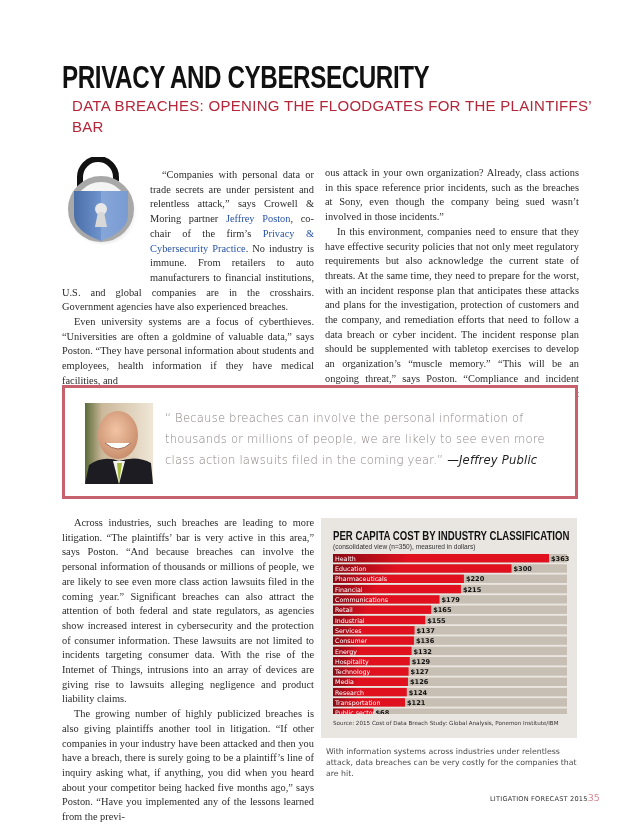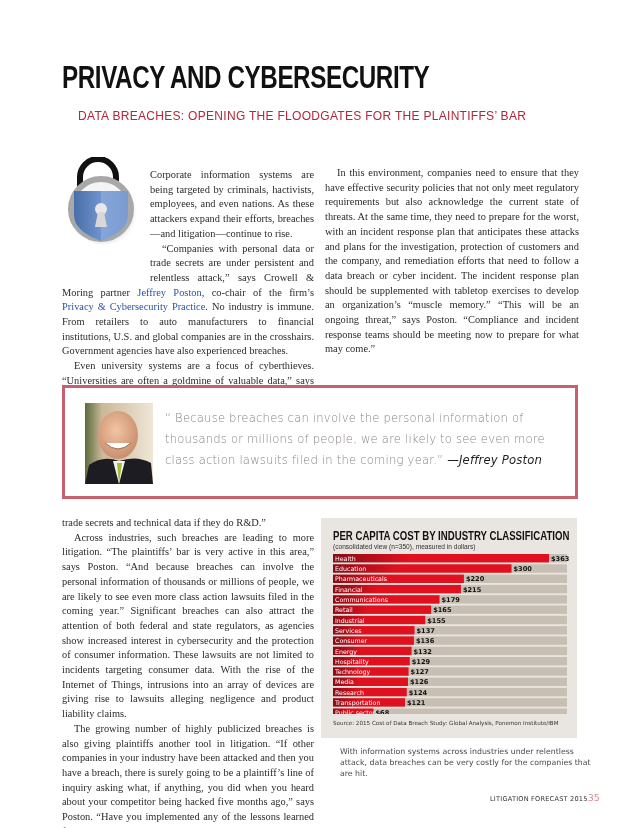--- a/index.html
+++ b/index.html
@@ -1,38 +1,38 @@
 <!DOCTYPE html>
 <html><head>
 <meta charset="utf-8">
 <style>
   html, body { margin:0; padding:0; background:#ffffff; }
   body { width:640px; height:828px; position:relative; overflow:hidden; font-family:"Liberation Serif", serif; color:#2a2a2a; }
   .abs { position:absolute; }
   #headline { left:62px; top:61px; font-family:"Liberation Sans", sans-serif; font-weight:bold; font-size:31px; letter-spacing:-0.5px; transform:scaleX(0.78); transform-origin:left top; color:#111; white-space:nowrap; line-height:34px; }
-  #subhead { left:78px; top:95px; width:520px; font-family:"Liberation Sans", sans-serif; font-size:12px; line-height:21px; color:#b4263a; letter-spacing:0.3px;margin-top:11px; }
+  #subhead { left:72px; top:95px; width:520px; font-family:"Liberation Sans", sans-serif; font-size:15px; line-height:21px; color:#b4263a; letter-spacing:0.3px; }
   .body-text { font-size:10.4px; line-height:14.7px; text-align:justify; color:#2b2b2b; }
   .body-text p { margin:0; }
   .indent { text-indent:12px; }
   .lnk { color:#2853a6; }
   #lock { left:58px; top:157px; width:90px; height:90px; }
   #col1-top { left:62px; top:168px; width:252px; }
   #col1-top .wrap-float { float:left; width:88px; height:108px; }
   #col2-top { left:325px; top:166px; width:254px; }
   #quote-box { left:62px; top:385px; width:510px; height:108px; border:3px solid #c8616e; background:#fff; }
   #photo { left:20px; top:15px; width:68px; height:81px; overflow:hidden; }
   #quote-text { left:100px; top:20px; width:400px; font-family:"DejaVu Sans", sans-serif; font-size:11.6px; line-height:21px; color:#8a8482; font-weight:200; letter-spacing:0.2px; }
   #quote-attr { color:#1f1f1f; font-style:italic; font-weight:normal; }
   #col1-bottom { left:62px; top:516px; width:252px; }
   #chart-box { left:321px; top:518px; width:256px; height:220px; background:#e9e5e0; }
   #chart-title { left:12px; top:10px; font-family:"Liberation Sans", sans-serif; font-weight:bold; font-size:13px; transform:scaleX(0.74); transform-origin:left top; white-space:nowrap; color:#111; }
   #chart-subtitle { left:12px; top:25px; font-family:Liberation Sans, sans-serif; font-size:6.6px; color:#333; white-space:nowrap; }
   #chart-svg { left:12px; top:36px; }
   #chart-source { left:12px; top:202px; font-family:"DejaVu Sans", sans-serif; font-size:5.6px; color:#333; white-space:nowrap; }
-  #caption { left:340px; top:746px; width:260px; font-family:"DejaVu Sans", sans-serif; font-size:7.8px; line-height:11px; color:#4a4a4a; }
+  #caption { left:326px; top:746px; width:260px; font-family:"DejaVu Sans", sans-serif; font-size:7.8px; line-height:11px; color:#4a4a4a; }
   #footer { left:490px; top:792px; font-family:"DejaVu Sans", sans-serif; font-size:6.6px; color:#333; white-space:nowrap; letter-spacing:0.2px; }
   #footer .pg { color:#d48a96; font-size:9.5px; }
 </style>
 </head>
 <body>
 
 <div class="abs" id="headline">PRIVACY AND CYBERSECURITY</div>
 <div class="abs" id="subhead">DATA BREACHES: OPENING THE FLOODGATES FOR THE PLAINTIFFS’ BAR</div>
 
 <div class="abs" id="lock">
@@ -53,26 +53,26 @@
     <path d="M22 34 V20 A18 18 0 0 1 58 20 V24" fill="none" stroke="#111" stroke-width="6"></path>
     <circle cx="43" cy="52" r="30" fill="#f4f4f4" stroke="#a8a8a8" stroke-width="6"></circle>
     <path d="M16 34 H70 V58 Q70 74 43 84 Q16 74 16 58 Z" fill="url(#shield)"></path>
     <circle cx="43" cy="52" r="6" fill="#e8e8e8"></circle>
     <path d="M40 55 L37 70 H49 L46 55 Z" fill="#d8d8d8"></path>
   </svg>
 </div>
 
 <div class="abs body-text" id="col1-top">
   <div class="wrap-float"></div>
-  <p>Corporate information systems are being targeted by criminals, hactivists, employees, and even nations. As these attackers expand their efforts, breaches—and litigation—continue to rise.</p>
   <p class="indent"><span>“Companies with personal data or trade secrets are under persistent and relentless attack,” says Crowell &amp; Moring partner </span><a class="lnk">Jeffrey Poston</a><span>, co-chair of the firm’s </span><a class="lnk">Privacy &amp; Cybersecurity Practice</a><span>. No industry is immune. From retailers to auto manufacturers to financial institutions, U.S. and global companies are in the crosshairs. Government agencies have also experienced breaches.</span></p>
   <p class="indent">Even university systems are a focus of cyberthieves. “Universities are often a goldmine of valuable data,” says Poston. “They have personal information about students and employees, health information if they have medical facilities, and</p>
 </div>
 
 <div class="abs body-text" id="col2-top">
+  <p>ous attack in your own organization? Already, class actions in this space reference prior incidents, such as the breaches at Sony, even though the company being sued wasn’t involved in those incidents.”</p>
   <p class="indent">In this environment, companies need to ensure that they have effective security policies that not only meet regulatory requirements but also acknowledge the current state of threats. At the same time, they need to prepare for the worst, with an incident response plan that anticipates these attacks and plans for the investigation, protection of customers and the company, and remediation efforts that need to follow a data breach or cyber incident. The incident response plan should be supplemented with tabletop exercises to develop an organization’s “muscle memory.” “This will be an ongoing threat,” says Poston. “Compliance and incident response teams should be meeting now to prepare for what may come.”</p>
 </div>
 
 <div class="abs" id="quote-box">
   <div class="abs" id="photo">
     <svg width="68" height="81" viewBox="0 0 68 81">
       <defs>
         <linearGradient id="bg" x1="0" x2="1">
             <stop offset="0" stop-color="#5b6b3a"></stop>
             <stop offset="0.25" stop-color="#cbb89a"></stop>
@@ -84,25 +84,24 @@
           </radialGradient>
       </defs>
       <rect width="68" height="81" fill="url(#bg)"></rect>
       <path d="M0 81 L4 62 Q18 52 34 58 Q52 52 66 60 L68 81 Z" fill="#1c1c22"></path>
       <path d="M28 58 L34 81 L40 58 Z" fill="#f2f2ec"></path>
       <path d="M32 60 L34 81 L37 60 Z" fill="#a6b83a"></path>
       <ellipse cx="33" cy="32" rx="20" ry="24" fill="url(#face)"></ellipse>
       <path d="M20 40 Q33 52 46 40" fill="#fff" stroke="#a0604a" stroke-width="1"></path>
     </svg>
   </div>
-  <div class="abs" id="quote-text"><span>“ Because breaches can involve the personal information of thousands or millions of people, we are likely to see even more class action lawsuits filed in the coming year.”</span> <span id="quote-attr">—Jeffrey Poston</span></div>
+  <div class="abs" id="quote-text"><span>“ Because breaches can involve the personal information of thousands or millions of people, we are likely to see even more class action lawsuits filed in the coming year.”</span> <span id="quote-attr">—Jeffrey Public</span></div>
 </div>
 
 <div class="abs body-text" id="col1-bottom">
-  <p>trade secrets and technical data if they do R&amp;D.”</p>
   <p class="indent">Across industries, such breaches are leading to more litigation. “The plaintiffs’ bar is very active in this area,” says Poston. “And because breaches can involve the personal information of thousands or millions of people, we are likely to see even more class action lawsuits filed in the coming year.” Significant breaches can also attract the attention of both federal and state regulators, as agencies show increased interest in cybersecurity and the protection of consumer information. These lawsuits are not limited to incidents targeting consumer data. With the rise of the Internet of Things, intrusions into an array of devices are giving rise to lawsuits alleging negligence and product liability claims.</p>
   <p class="indent">The growing number of highly publicized breaches is also giving plaintiffs another tool in litigation. “If other companies in your industry have been attacked and then you have a breach, there is surely going to be a plaintiff’s line of inquiry asking what, if anything, you did when you heard about your competitor being hacked five months ago,” says Poston. “Have you implemented any of the lessons learned from the previ-</p>
 </div>
 
 <div class="abs" id="chart-box">
   <div class="abs" id="chart-title">PER CAPITA COST BY INDUSTRY CLASSIFICATION</div>
   <div class="abs" id="chart-subtitle">(consolidated view (n=350), measured in dollars)</div>
   <svg class="abs" id="chart-svg" width="236" height="160">
     <defs>
       <linearGradient id="barGrad" x1="0" x2="1">

